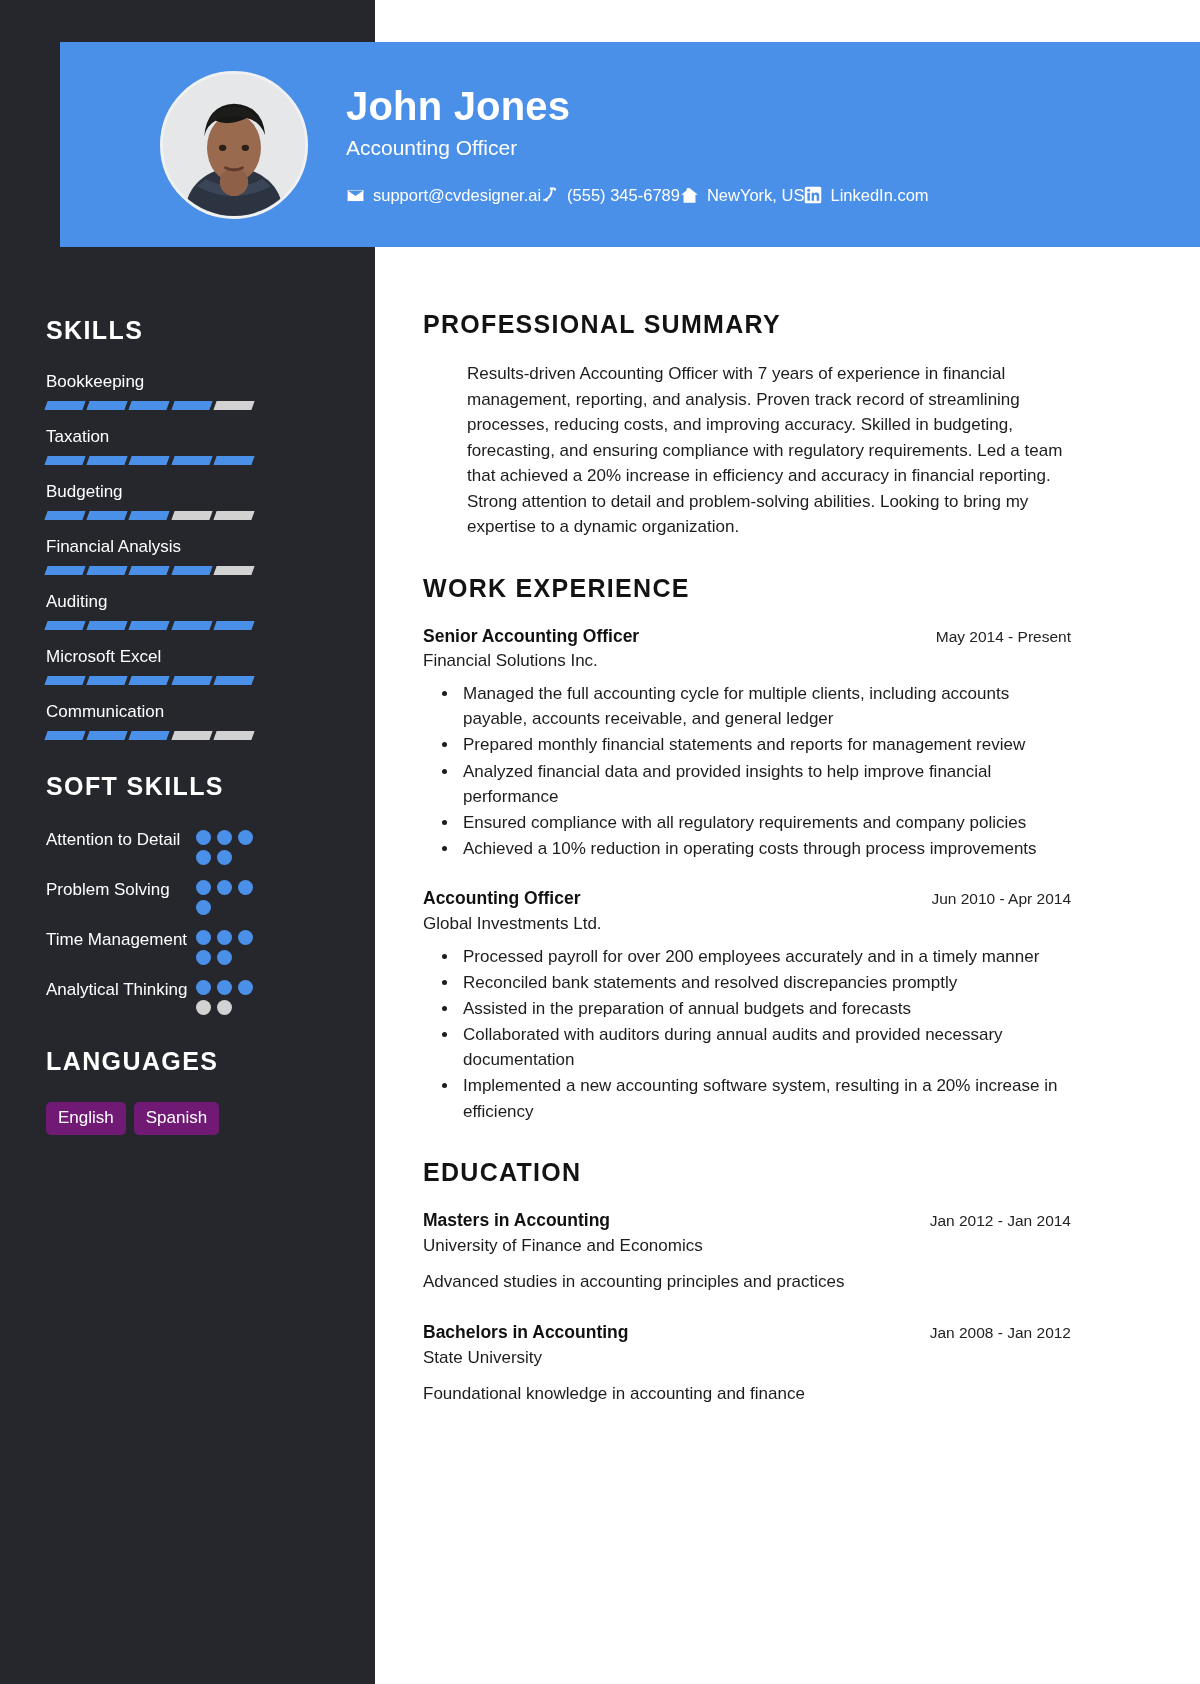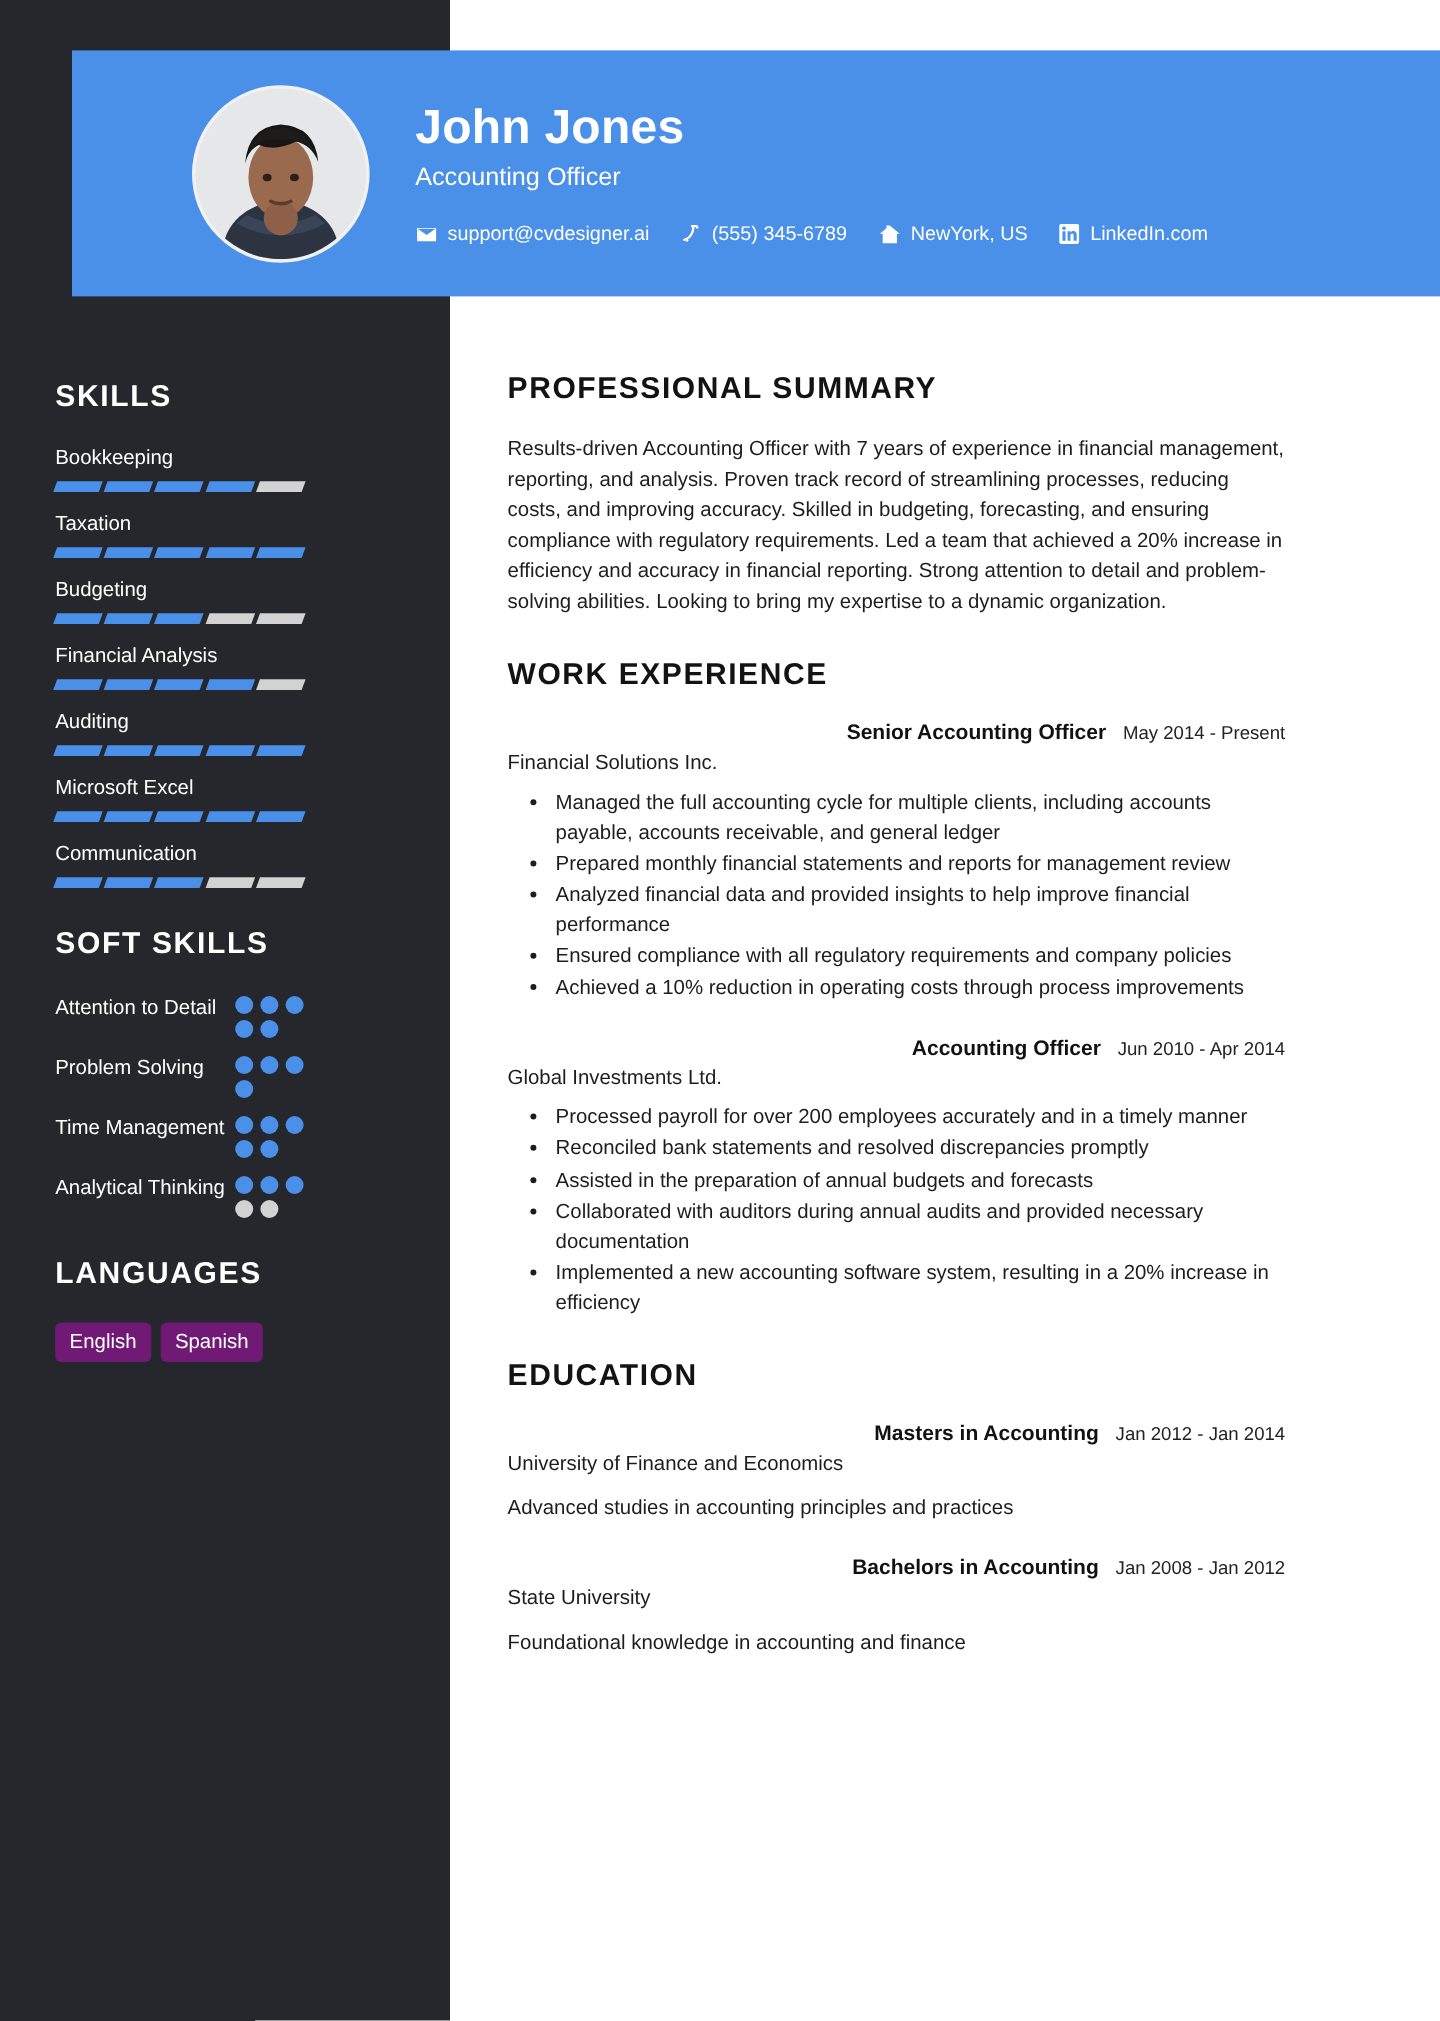--- a/index.html
+++ b/index.html
@@ -63,21 +63,20 @@
   }
   .job-title {
     font-size: 21px;
     font-weight: 400;
     margin-top: 6px;
     line-height: 1.2;
   }
   .contact-row {
     display: flex;
     align-items: center;
-    gap: 26px;
     margin-top: 26px;
     font-size: 16.5px;
     white-space: nowrap;
   }
   .contact-item { display: flex; align-items: center; gap: 8px; }
   .contact-item svg { display: block; flex: 0 0 auto; }
 
   
   .sidebar {
     position: absolute;
@@ -165,28 +164,28 @@
     letter-spacing: 1.3px;
     color: #131313;
     margin-bottom: 22px;
   }
   .section { margin-bottom: 34px; }
 
   .summary-text {
     font-size: 17px;
     line-height: 1.5;
     color: #1d1d1d;
+    margin-left: 44px;
   }
 
   .entry { margin-bottom: 26px; }
   .entry-head {
     display: flex;
-    justify-content: flex-end;
+    justify-content: space-between;
     align-items: baseline;
-    gap: 14px;
   }
   .entry-title {
     font-size: 17.5px;
     font-weight: bold;
     color: #111111;
     line-height: 1.3;
   }
   .entry-date {
     font-size: 15.5px;
     color: #232323;

